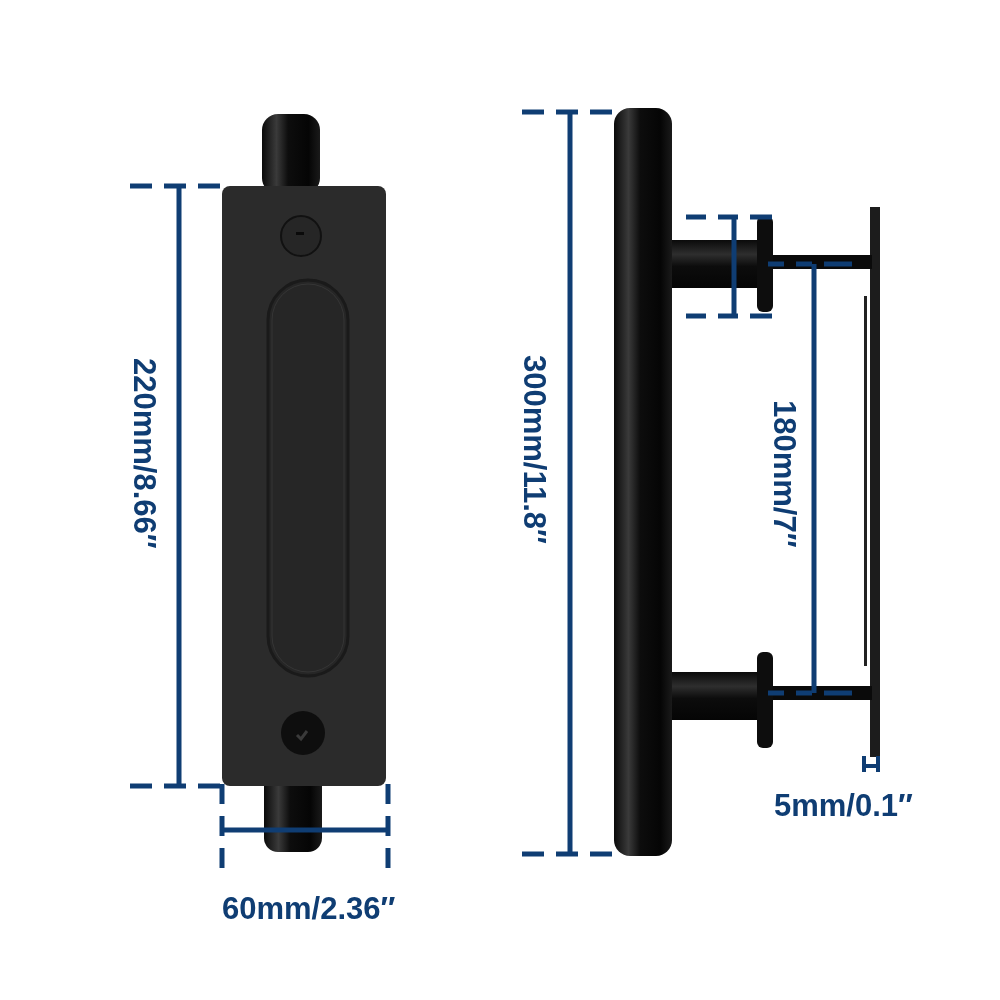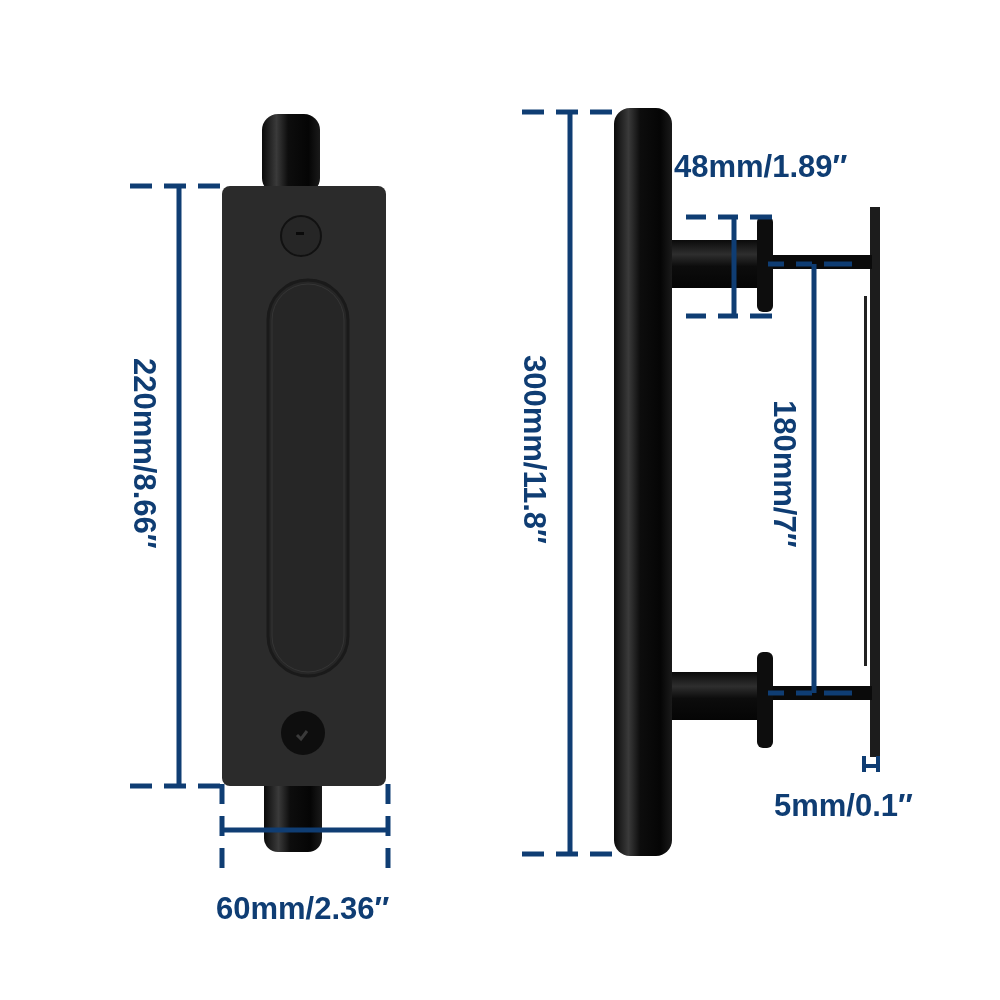--- a/index.html
+++ b/index.html
@@ -133,22 +133,21 @@
 
     <g stroke="#0f3d73" stroke-width="4" fill="none">
       <line x1="864" y1="756" x2="864" y2="772"></line>
       <line x1="878" y1="756" x2="878" y2="772"></line>
       <line x1="864" y1="766" x2="878" y2="766"></line>
     </g>
   </svg>
 
   <div class="label vlabel" style="left:160px; top:358px;">220mm/8.66″</div>
 
-  <div class="label" style="left:216px; top:893px;">60mm/2.36″</div>
+  <div class="label" style="left:222px; top:893px;">60mm/2.36″</div>
 
   <div class="label vlabel" style="left:550px; top:355px;">300mm/11.8″</div>
 
-  <div class="label" style="left:674px; top:151px;">48mm/1.89″</div>
 
   <div class="label vlabel" style="left:800px; top:400px;">180mm/7″</div>
 
   <div class="label" style="left:774px; top:790px;">5mm/0.1″</div>
 </div>
 
 </body></html>

